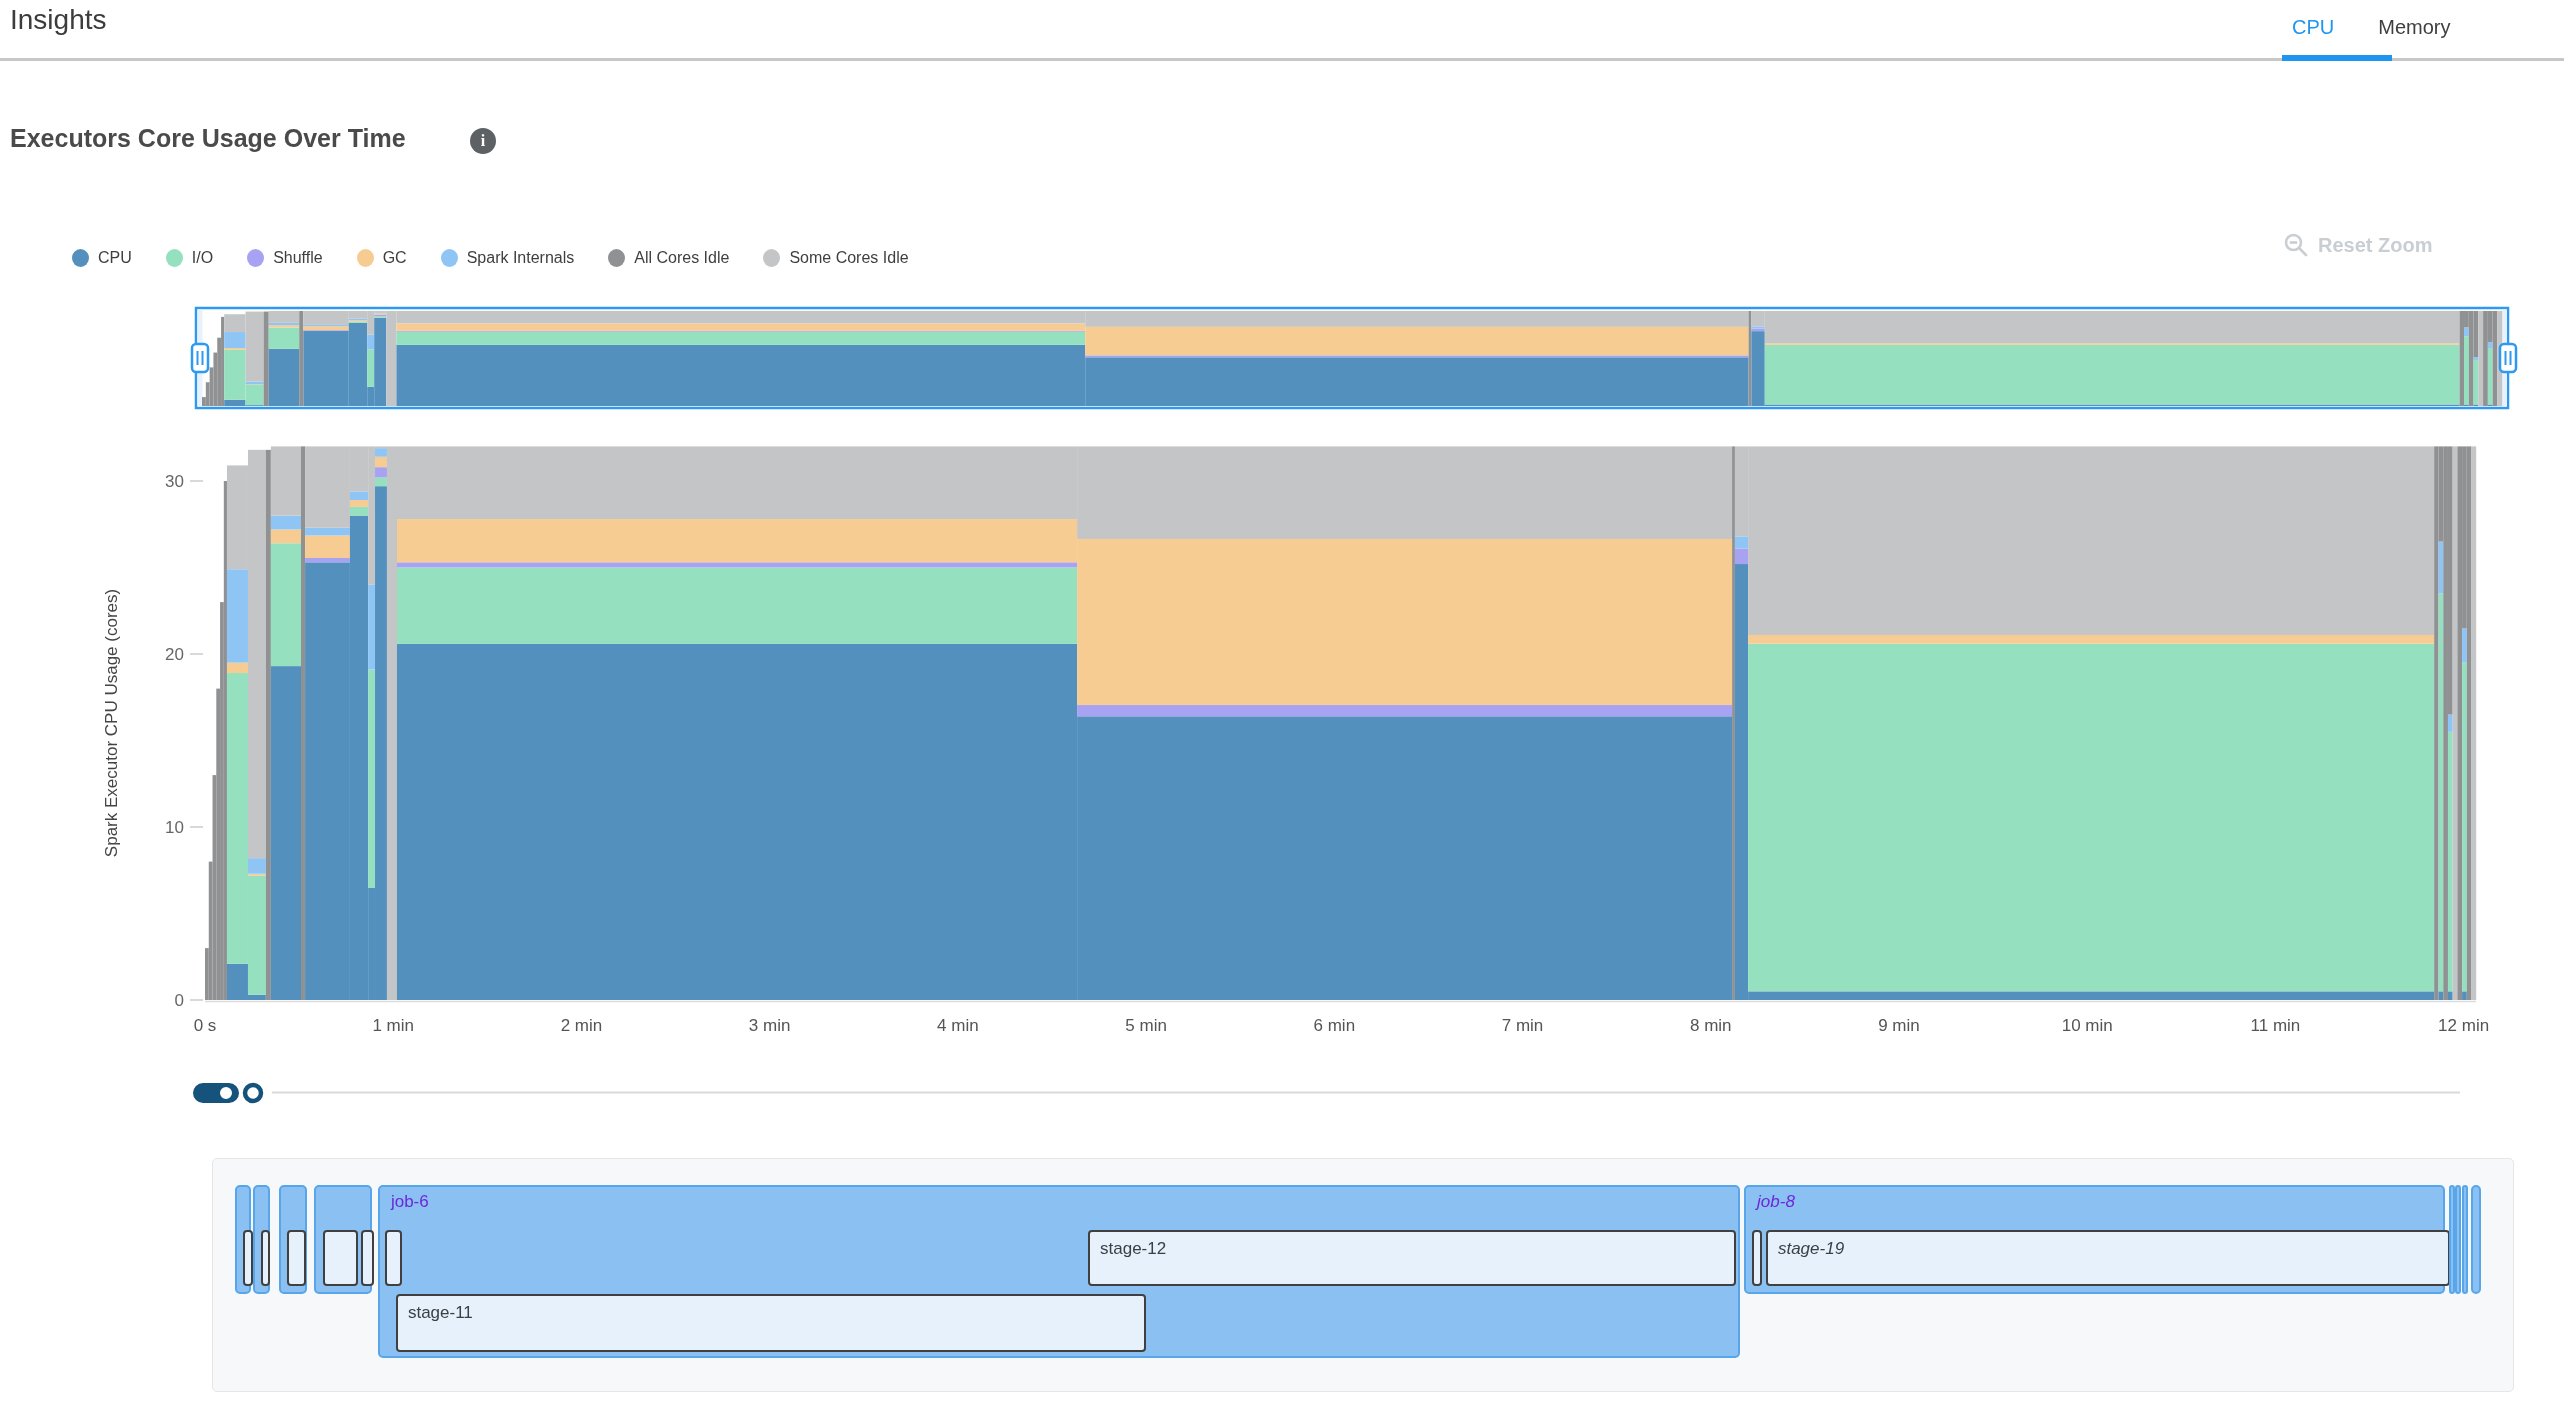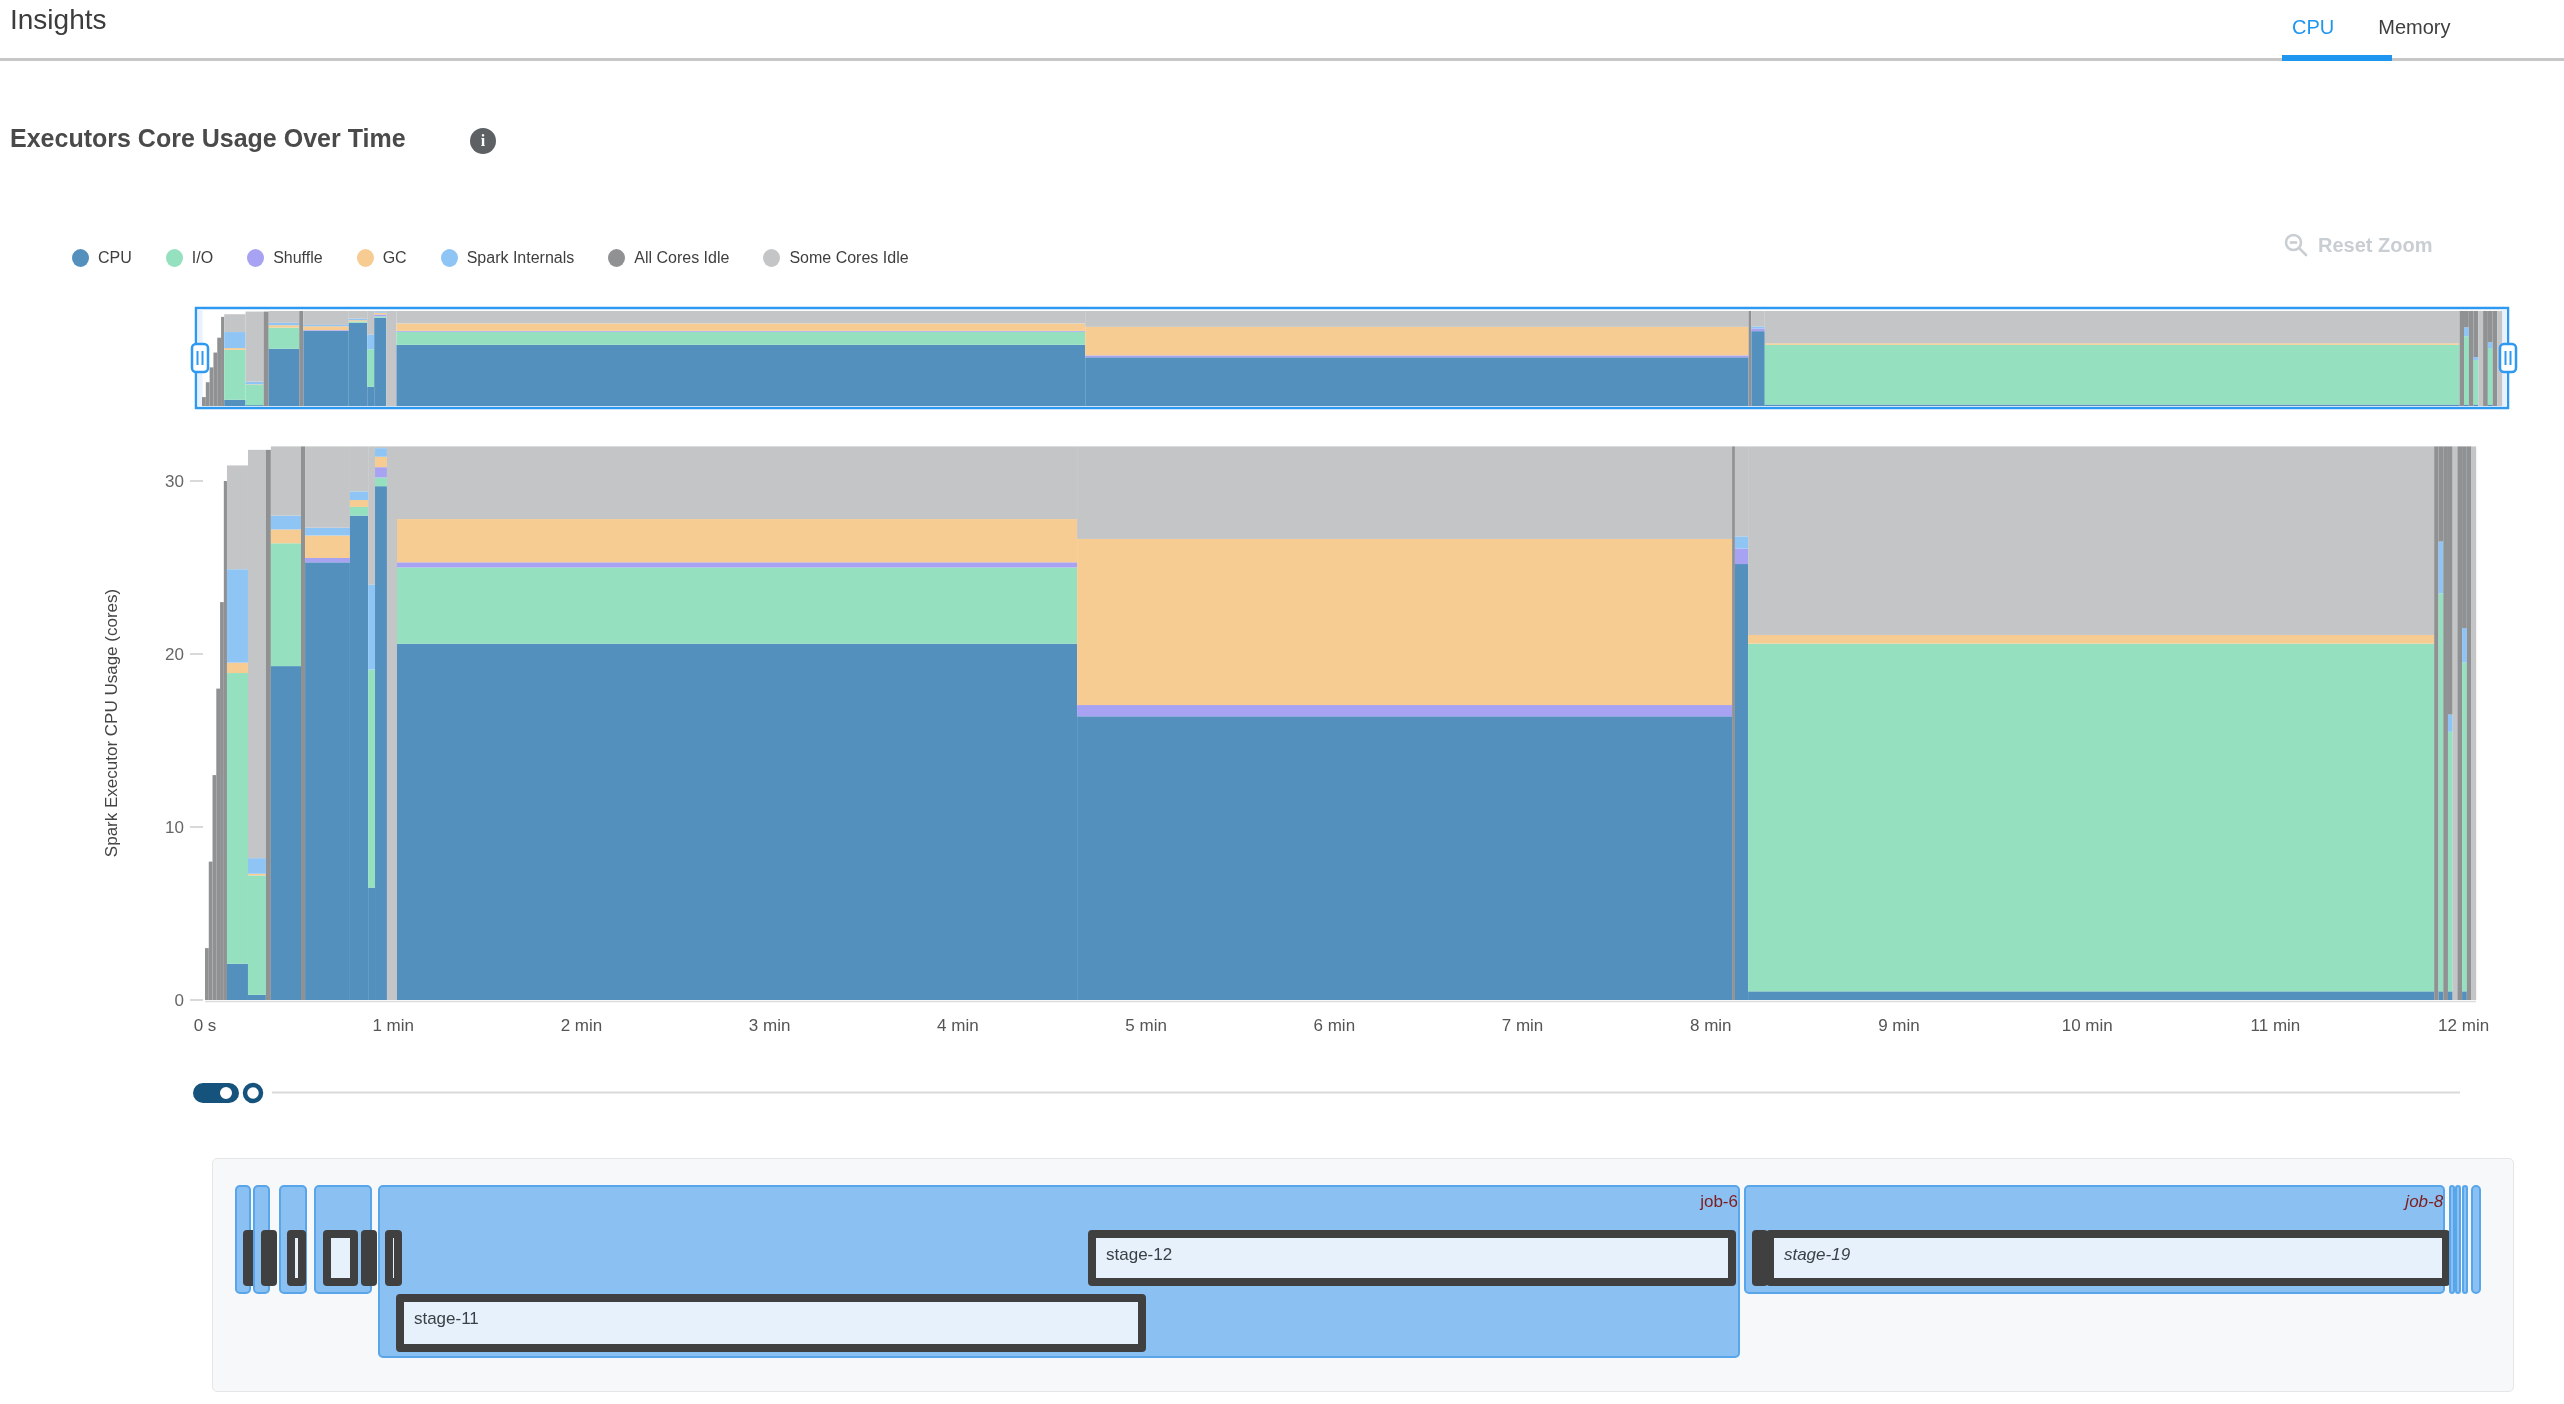--- a/index.html
+++ b/index.html
@@ -20,22 +20,22 @@
   #legend{left:72px;top:249px;display:flex;gap:34px;align-items:center;}
   .legend-item{display:flex;align-items:center;gap:9px;cursor:pointer;}
   .legend-dot{width:17px;height:18px;border-radius:50%;}
   .legend-label{font-size:16px;color:#3f3f3f;}
   #reset-zoom{left:2283px;top:232px;display:flex;align-items:center;gap:9px;color:#c9ced3;}
   #reset-zoom span{font-size:20px;font-weight:700;}
   #timeline-panel{left:212px;top:1158px;width:2302px;height:234px;background:#f7f8f9;
                   border:1px solid #e4e6e8;border-radius:5px;box-sizing:border-box;}
   .job{position:absolute;background:#8ac0f2;border:2px solid #58a6e9;border-radius:5px;
        box-sizing:border-box;cursor:pointer;}
-  .job-label{font-size:17px;color:#7f1d1d;padding:5px 0 0 11px;white-space:nowrap;overflow:hidden;text-align:right;}
-  .stage{position:absolute;background:#e7f1fc;border:8px solid #404040;border-radius:4px;
+  .job-label{font-size:17px;color:#6d28d9;padding:5px 0 0 11px;white-space:nowrap;overflow:hidden;}
+  .stage{position:absolute;background:#e7f1fc;border:2px solid #404040;border-radius:4px;
          box-sizing:border-box;cursor:pointer;}
   .stage-label{font-size:17px;color:#3a4045;padding:7px 0 0 10px;white-space:nowrap;overflow:hidden;}
   svg text{font-family:"Liberation Sans","DejaVu Sans",sans-serif;}
 </style>
 </head>
 <body>
 
 <div id="app">
 
   <div class="abs" id="page-title">Insights</div>

